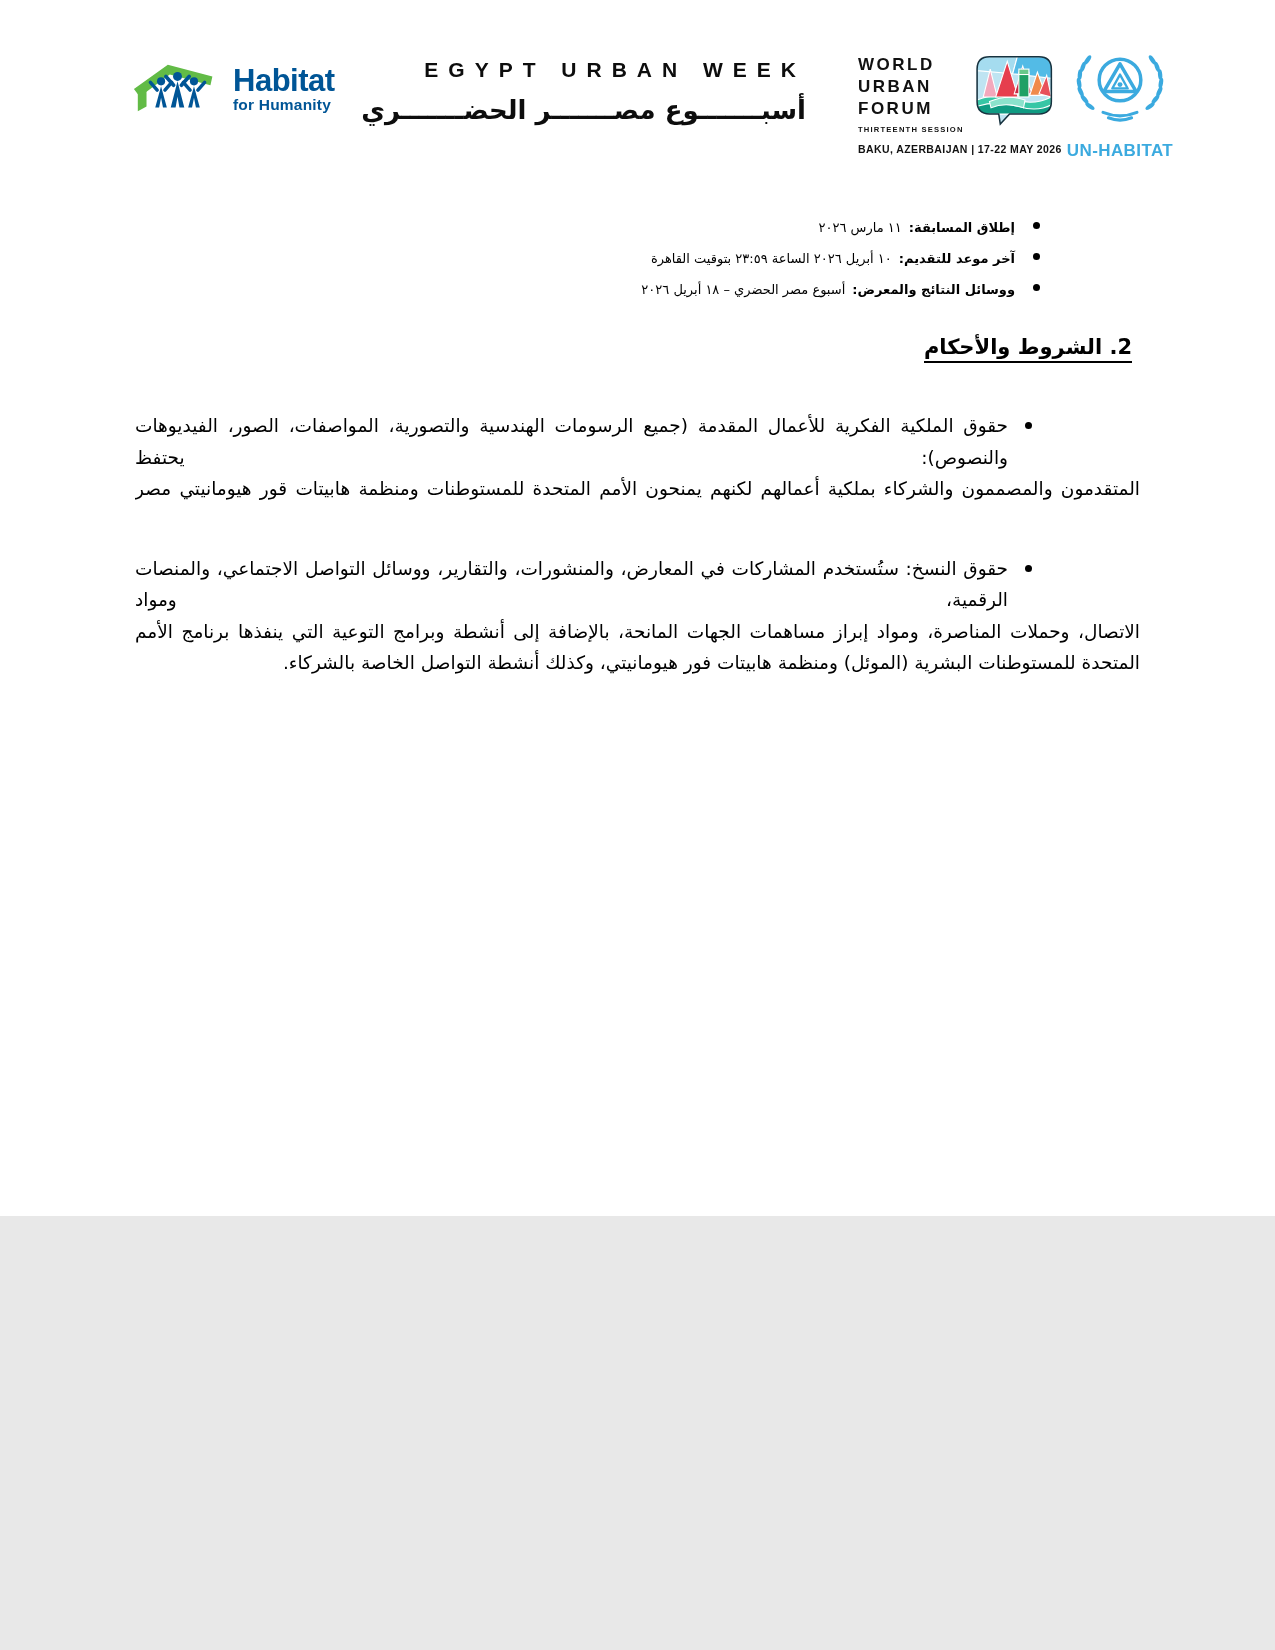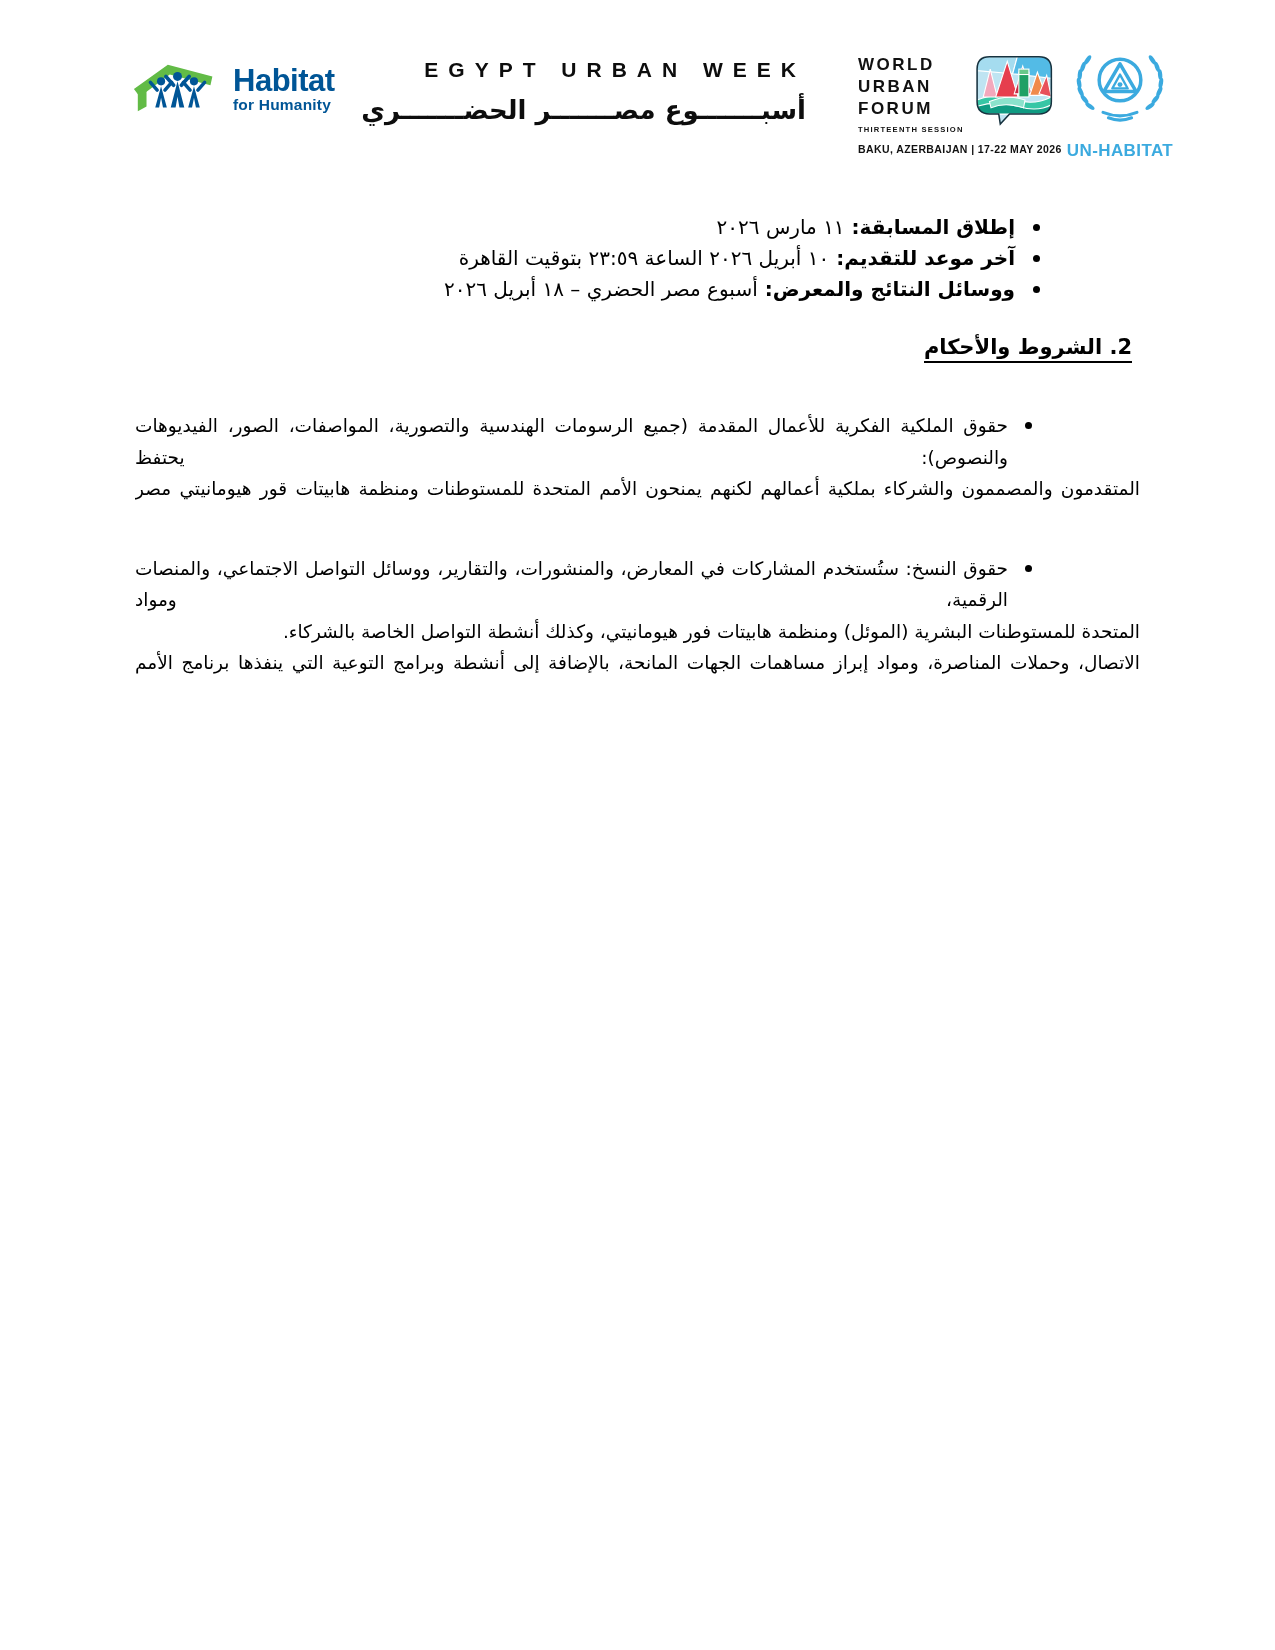--- a/index.html
+++ b/index.html
@@ -1,17 +1,17 @@
 <!DOCTYPE html>
 <html><head>
 <meta charset="utf-8">
 <style>
   html,body{margin:0;padding:0;background:#e8e8e8;}
   .page{
-    position:relative;width:1275px;height:1650px;margin:0 auto;background:#ffffff;
+    position:relative;width:1275px;height:1216px;margin:0 auto;background:#ffffff;
     font-family:"DejaVu Sans","Liberation Sans",sans-serif;color:#000;overflow:hidden;
   }
   
   .hfh{position:absolute;left:132px;top:58px;display:flex;align-items:flex-start;}
   .hfh-text{margin-left:9px;padding-top:8px;color:#005596;font-family:"Liberation Sans",sans-serif;}
   .hfh-name{font-size:31px;font-weight:bold;line-height:30px;letter-spacing:-0.5px;}
   .hfh-tag{font-size:15.5px;font-weight:bold;line-height:17px;letter-spacing:0.2px;}
 
   .euw{position:absolute;left:424px;top:58px;width:382px;text-align:right;}
   .euw-en{font-family:"Liberation Sans",sans-serif;font-size:21px;font-weight:bold;letter-spacing:10px;white-space:nowrap;color:#0d0d0d;}
@@ -24,21 +24,21 @@
   .wuf-session{font-size:7.6px;font-weight:bold;letter-spacing:1.2px;margin-top:5px;color:#111;white-space:nowrap;}
   .wuf-art{margin-left:10px;}
   .wuf-venue{margin-top:7px;font-size:10.5px;font-weight:bold;letter-spacing:0.4px;white-space:nowrap;color:#111;}
 
   .unh{position:absolute;left:1064px;top:46px;width:112px;text-align:center;}
   .unh-label{margin-top:3px;font-family:"Liberation Sans",sans-serif;font-size:17px;font-weight:bold;letter-spacing:0.4px;color:#3BAADF;white-space:nowrap;}
 
   
   .main{position:absolute;left:0;top:0;right:0;bottom:0;padding:212px 135px 0 135px;direction:rtl;}
   .dates{padding-right:100px;}
-  .date-item{line-height:31px;font-size:20px;white-space:nowrap;}
+  .date-item{line-height:31px;font-size:13px;white-space:nowrap;}
   .ddot{display:inline-block;width:7px;height:7px;border-radius:50%;background:#000;margin-left:18px;vertical-align:3px;}
   .date-lead{font-weight:bold;margin-left:7px;}
 
   .terms-heading{margin-top:27px;margin-left:0;margin-right:8px;text-align:right;font-size:21px;font-weight:bold;line-height:30px;}
   .terms-heading span{border-bottom:2px solid #000;padding-bottom:2px;}
 
   .tbullets{margin-top:4px;}
   .tbullet{position:relative;margin-top:48px;}
   .tline{line-height:31.5px;font-size:18.5px;text-align:justify;text-align-last:justify;overflow:hidden;}
   .tline.first{padding-right:132px;}
@@ -168,19 +168,19 @@
 
       <div class="tbullet">
         <span class="pdot"></span>
         <div class="tline first">حقوق الملكية الفكرية للأعمال المقدمة (جميع الرسومات الهندسية والتصورية، المواصفات، الصور، الفيديوهات والنصوص): يحتفظ</div>
         <div class="tline">المتقدمون والمصممون والشركاء بملكية أعمالهم لكنهم يمنحون الأمم المتحدة للمستوطنات ومنظمة هابيتات قور هيومانيتي مصر</div>
       </div>
 
       <div class="tbullet">
         <span class="pdot"></span>
         <div class="tline first">حقوق النسخ: ستُستخدم المشاركات في المعارض، والمنشورات، والتقارير، ووسائل التواصل الاجتماعي، والمنصات الرقمية، ومواد</div>
+        <div class="tline">الاتصال، وحملات المناصرة، ومواد إبراز مساهمات الجهات المانحة، بالإضافة إلى أنشطة وبرامج التوعية التي ينفذها برنامج الأمم</div>
         <div class="tline last">المتحدة للمستوطنات البشرية (الموئل) ومنظمة هابيتات فور هيومانيتي، وكذلك أنشطة التواصل الخاصة بالشركاء.</div>
-        <div class="tline">الاتصال، وحملات المناصرة، ومواد إبراز مساهمات الجهات المانحة، بالإضافة إلى أنشطة وبرامج التوعية التي ينفذها برنامج الأمم</div>
       </div>
 
     </div>
   </div>
 </div>
 
 </body></html>

